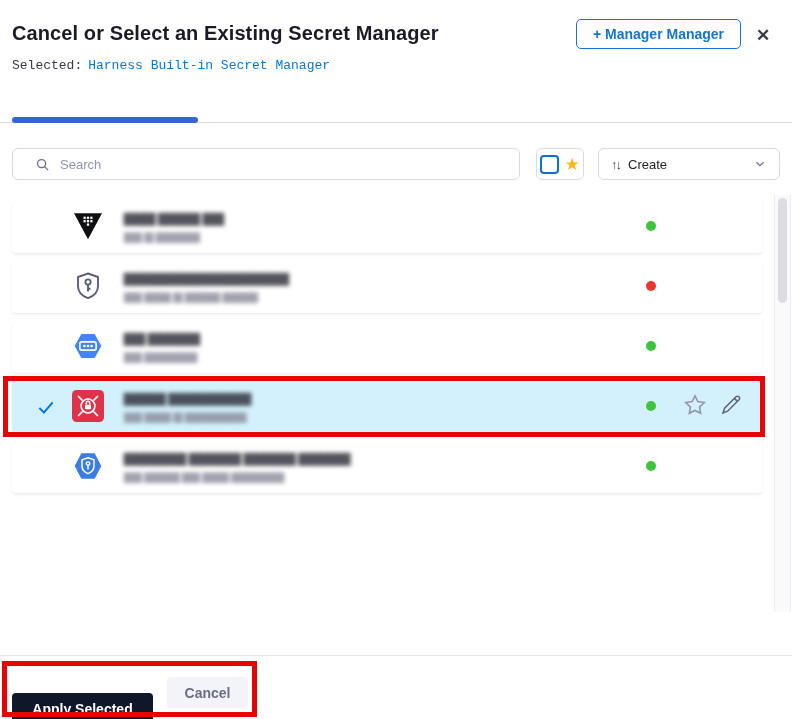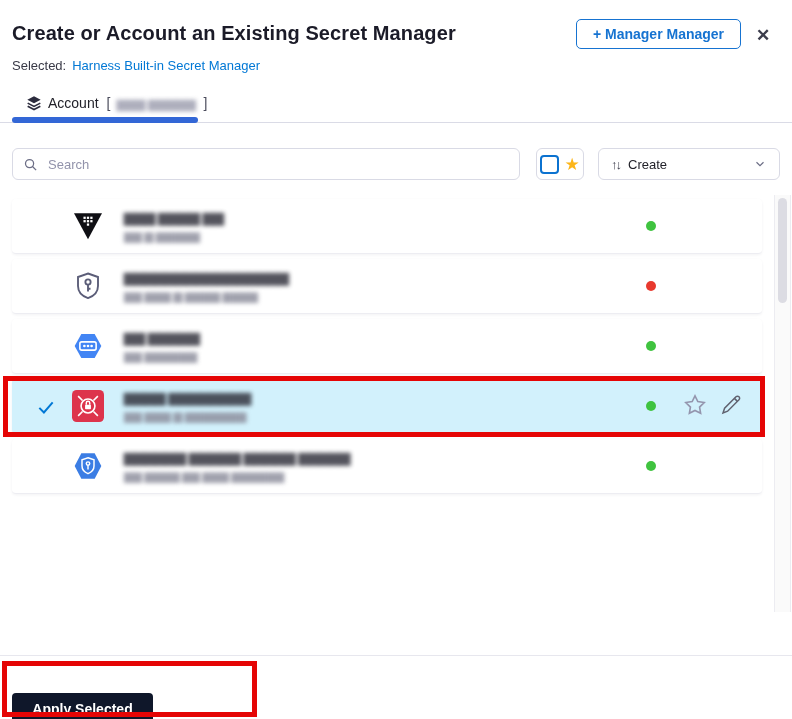--- a/index.html
+++ b/index.html
@@ -11,30 +11,30 @@
   .title{position:absolute;left:12px;top:22px;font-size:20px;font-weight:700;color:#1b1b28;letter-spacing:.1px;}
   .new-sm-btn{
     position:absolute;left:576px;top:19px;width:165px;height:30px;box-sizing:border-box;
     background:#fff;border:1.5px solid #1673d1;border-radius:5px;color:#1673d1;
     font-family:"Liberation Sans",sans-serif;font-size:14px;font-weight:700;cursor:pointer;
     display:flex;align-items:center;justify-content:center;
   }
   .close-btn{position:absolute;left:751px;top:23px;width:24px;height:24px;border:none;background:none;
     font-size:17px;font-weight:600;color:#3c3d4c;cursor:pointer;display:flex;align-items:center;justify-content:center;
     font-family:"Liberation Sans",sans-serif;}
-  .selected-line{position:absolute;left:12px;top:58px;font-size:13px;color:#383946;}
+  .selected-line{position:absolute;left:12px;top:58px;font-size:13px;color:#383946;font-family:Liberation Mono, monospace;}
   .selected-link{color:#0278d5;text-decoration:none;margin-left:6px;cursor:pointer;}
   
   .tab{position:absolute;left:26px;top:95px;display:flex;align-items:center;gap:6px;font-size:14px;color:#22222a;cursor:pointer;}
   .tab .bracket{color:#4b4c5c;margin-left:2px;}
   .tabline{position:absolute;left:0;top:122px;width:792px;height:1px;background:#dadbe6;}
   .tab-underline{position:absolute;left:12px;top:117px;width:186px;height:6px;border-radius:4px;background:#3367d6;}
   
   .searchbox{position:absolute;left:12px;top:148px;width:508px;height:32px;box-sizing:border-box;
-    border:1px solid #d9dae5;border-radius:6px;background:#fff;display:flex;align-items:center;padding:0 10px;gap:8px;}
+    border:1px solid #d9dae5;border-radius:6px;background:#fff;display:flex;align-items:center;padding:0 22px;gap:8px;}
   .searchbox input{border:none;outline:none;flex:1;font-size:13px;color:#22222a;font-family:"Liberation Sans",sans-serif;background:transparent;}
   .searchbox input::placeholder{color:#9293ab;}
   .favbox{position:absolute;left:536px;top:148px;width:48px;height:32px;box-sizing:border-box;border:1px solid #d9dae5;border-radius:6px;
     display:flex;align-items:center;justify-content:center;gap:5px;background:#fff;}
   .checkbox{width:15px;height:15px;border:2px solid #0b72d0;border-radius:4px;background:#fff;cursor:pointer;}
   .star-gold{color:#fcb519;font-size:17px;line-height:1;cursor:pointer;}
   .sortbox{position:absolute;left:598px;top:148px;width:182px;height:32px;box-sizing:border-box;border:1px solid #d9dae5;border-radius:6px;
     background:#fff;display:flex;align-items:center;padding:0 12px;gap:8px;font-size:13px;color:#22222a;cursor:pointer;}
   .sort-arrows{color:#3c3d4c;font-size:13px;letter-spacing:-2px;}
   .sort-value{flex:1;}
@@ -65,41 +65,28 @@
     color:#fff;font-size:14px;font-weight:700;font-family:"Liberation Sans",sans-serif;cursor:pointer;margin-top:16px;}
   .cancel-btn{position:absolute;left:167px;top:677px;width:81px;height:31px;border:none;border-radius:4px;background:#f3f3fa;
     color:#6b6d85;font-size:14px;font-weight:700;font-family:"Liberation Sans",sans-serif;cursor:pointer;}
   svg{display:block;}
 </style>
 </head>
 <body>
 
 <div class="modal">
 
-  <div class="title">Create or Account an Existing Secret Manager</div>
+  <div class="title">Cancel or Select an Existing Secret Manager</div>
   <button class="new-sm-btn">+ Manager Manager</button>
   <button class="close-btn">✕</button>
 
   <div class="selected-line">
     <span>Selected:</span><a class="selected-link">Harness Built-in Secret Manager</a>
   </div>
 
-  <div class="tab">
-    <span>
-      <svg width="16" height="16" viewBox="0 0 24 24">
-          <path d="M12 2 2 7.2l10 5.2 10-5.2z" fill="#2b2b3d"></path>
-          <path d="M2.5 12.2l9.5 5 9.5-5" fill="none" stroke="#2b2b3d" stroke-width="2.4"></path>
-          <path d="M2.5 16.8l9.5 5 9.5-5" fill="none" stroke="#2b2b3d" stroke-width="2.4"></path>
-        </svg>
-    </span>
-    <span>Account</span>
-    <span class="bracket">[</span>
-    <span class="redact" style="color:#9a9bad;font-size:13px;">▆▆▆ ▆▆▆▆▆</span>
-    <span class="bracket">]</span>
-  </div>
   <div class="tabline"></div>
   <div class="tab-underline"></div>
 
   <div class="searchbox">
     <span>
       <svg width="15" height="15" viewBox="0 0 24 24" fill="none" stroke="#6b6d85" stroke-width="2">
           <circle cx="10.5" cy="10.5" r="6.5"></circle>
           <line x1="15.6" y1="15.6" x2="21" y2="21"></line>
         </svg>
     </span>
@@ -218,14 +205,15 @@
 
   <div class="scroll-track">
     <div class="scroll-thumb"></div>
   </div>
 
   <div class="annot annot-row"></div>
   <div class="annot annot-footer"></div>
 
   <div class="footer-divider"></div>
   <button class="apply-btn">Apply Selected</button>
+  <button class="cancel-btn">Cancel</button>
 
 </div>
 
 </body></html>

